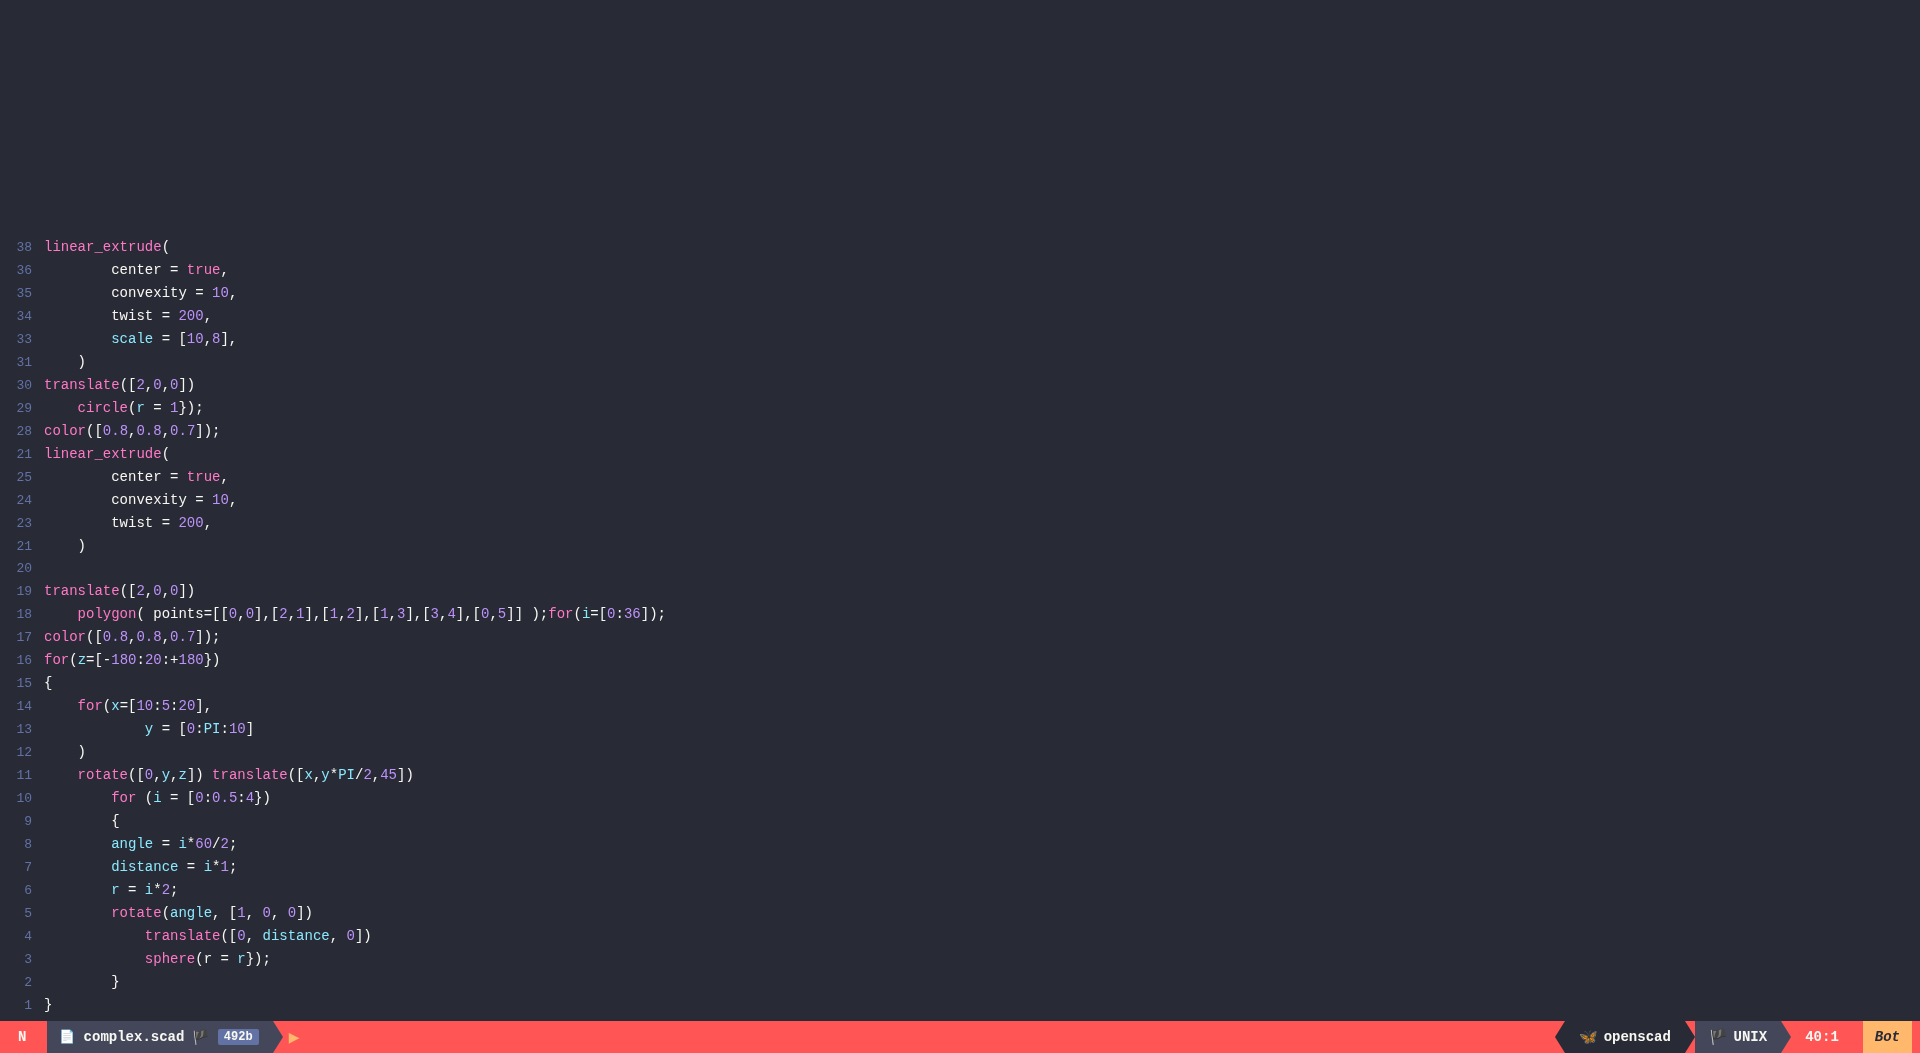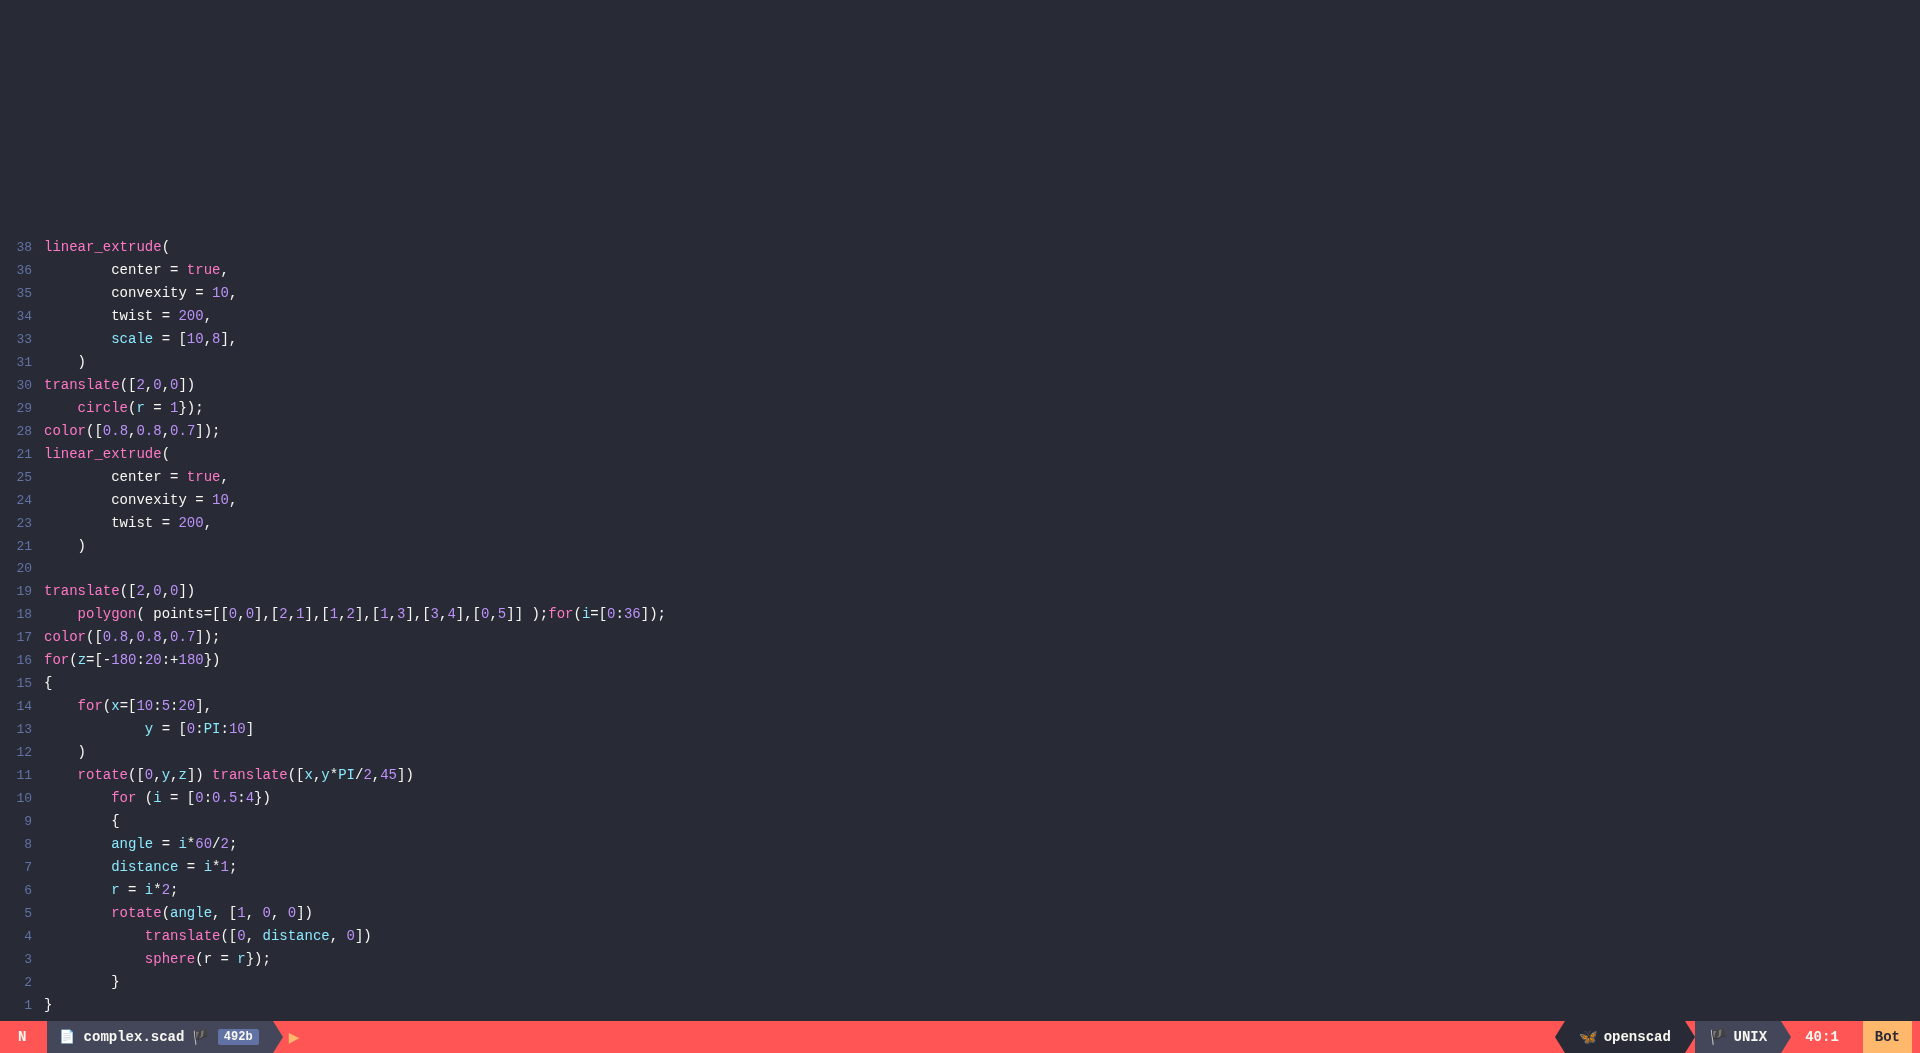--- a/index.html
+++ b/index.html
@@ -151,20 +151,21 @@
       display: flex;
       align-items: center;
     }
     .sb-pos { color: #f8f8f2; font-weight: bold; }
     .sb-bot-section {
       background: #ffb86c;
       padding: 0 12px;
       height: 100%;
       display: flex;
       align-items: center;
+      font-style: italic;
     }
     .sb-bot { color: #282a36; font-weight: bold; }
     .cursor-line {
       background: #3a3d4d;
     }
     .cursor {
       display: inline-block;
       width: 9px;
       height: 18px;
       background: #f8f8f2;

